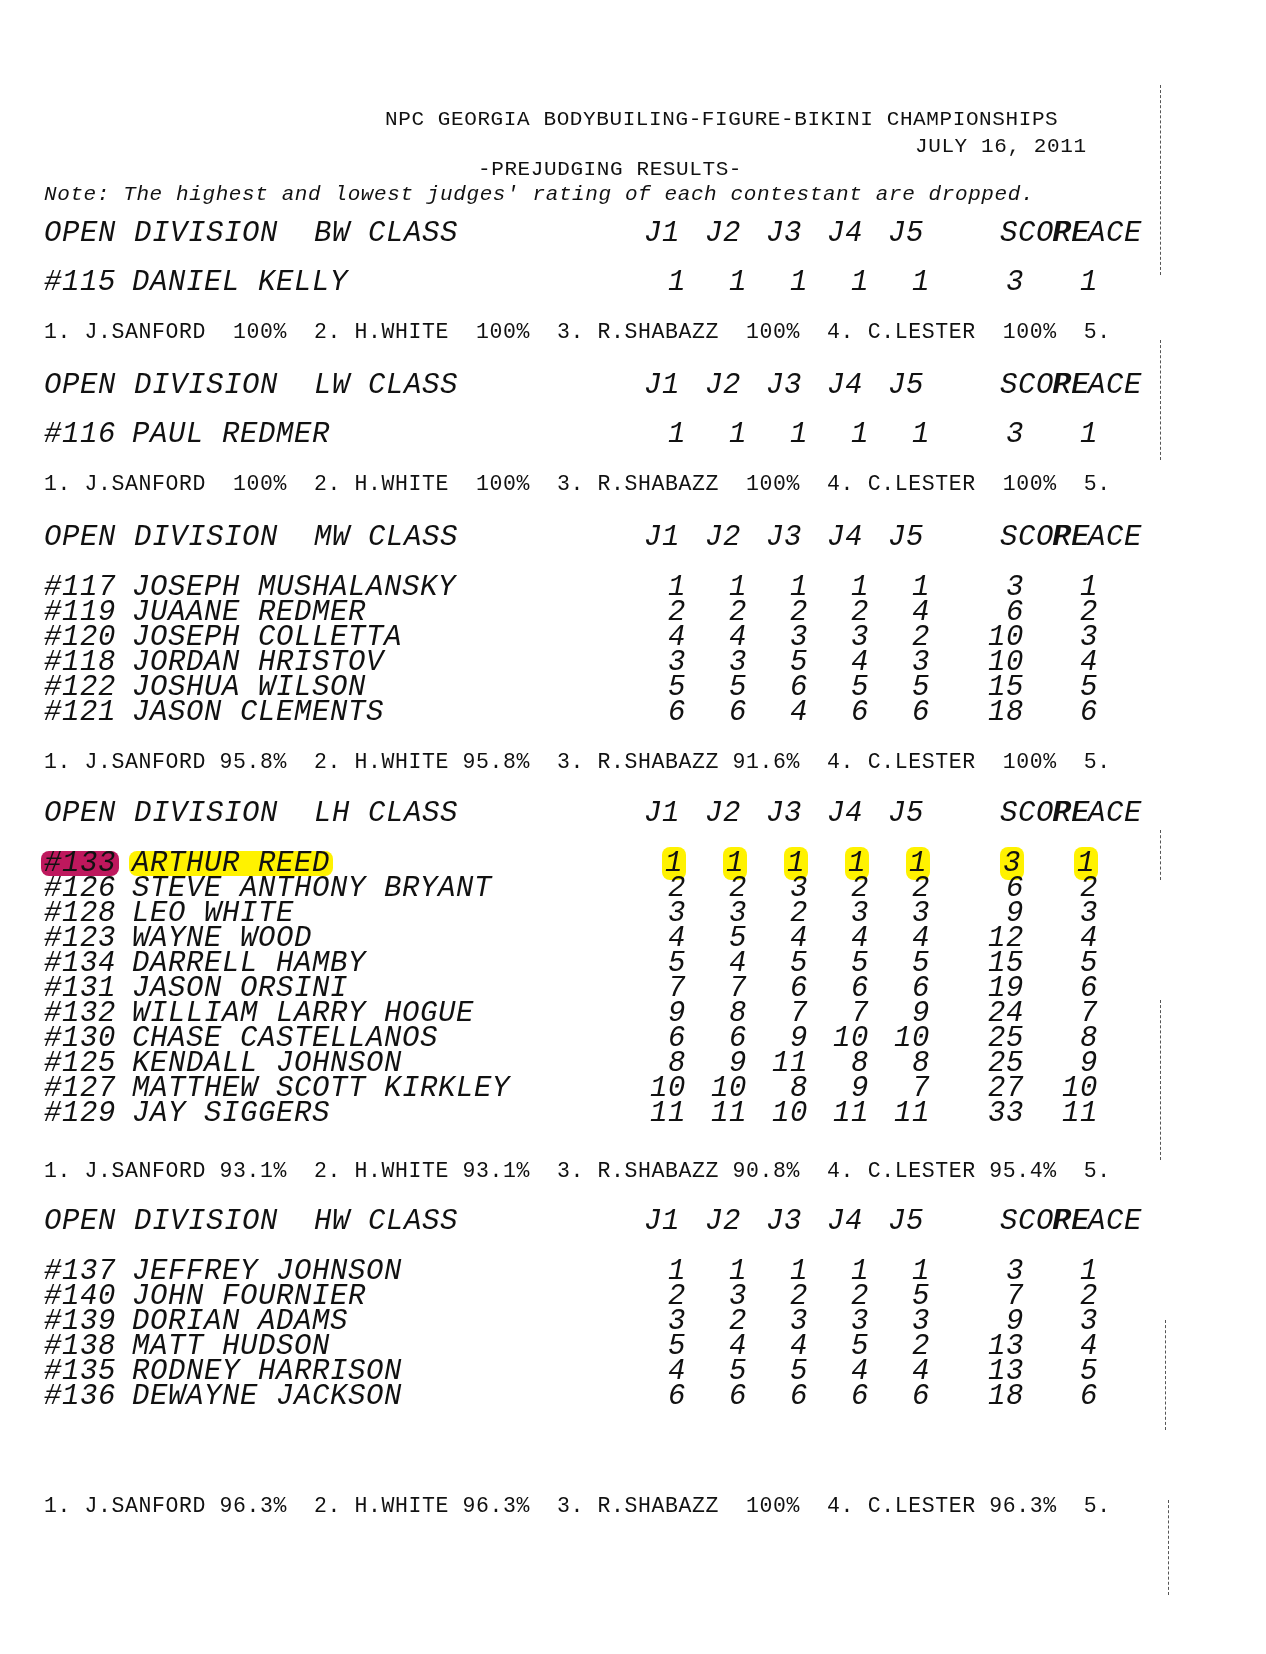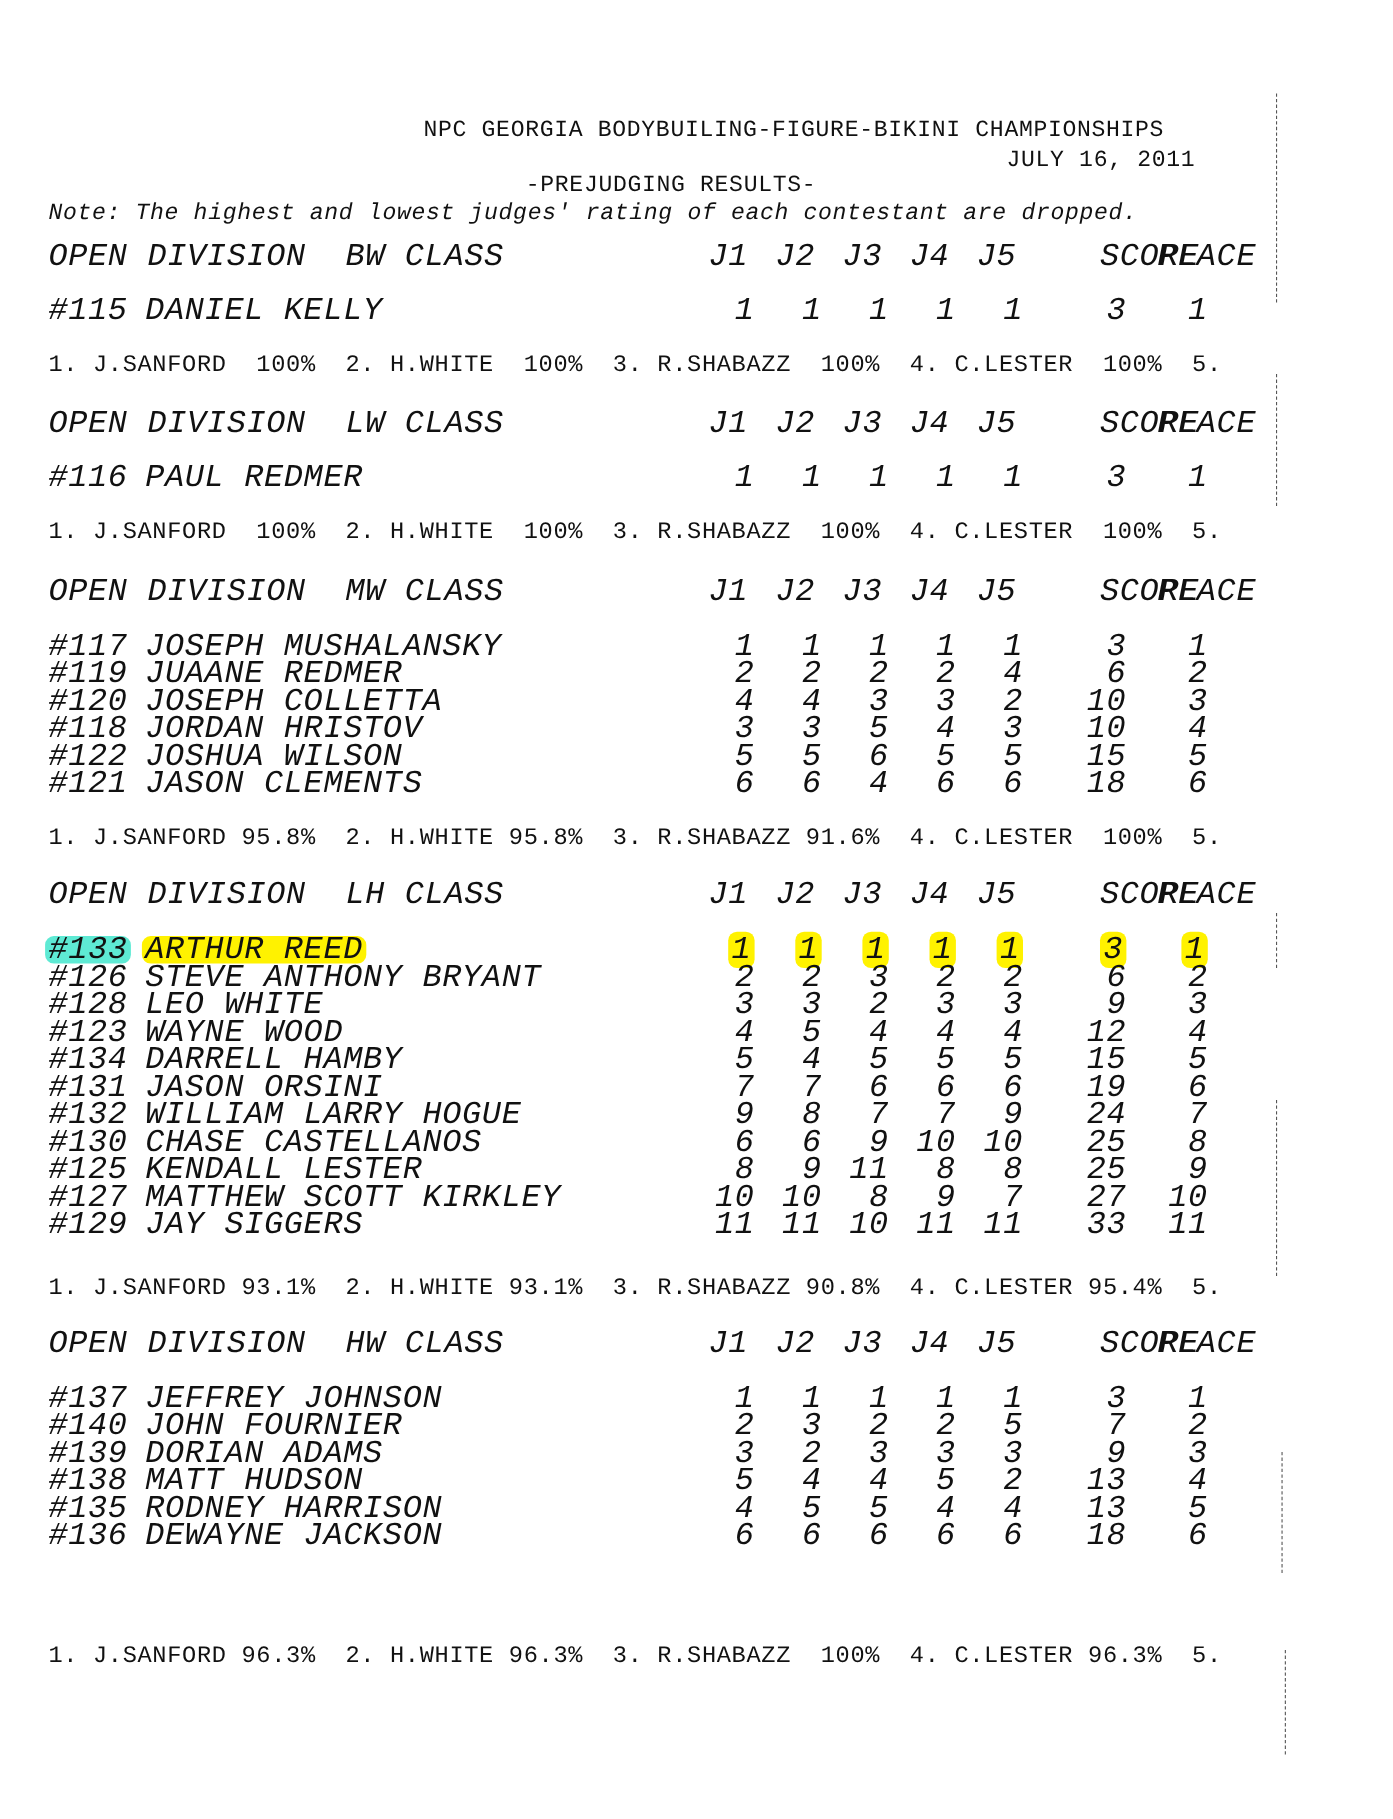--- a/index.html
+++ b/index.html
@@ -156,21 +156,21 @@
       <span class="cell c-bib">OPEN DIVISION  LH CLASS</span>
       <span class="cell h-j1">J1</span>
       <span class="cell h-j2">J2</span>
       <span class="cell h-j3">J3</span>
       <span class="cell h-j4">J4</span>
       <span class="cell h-j5">J5</span>
       <span class="cell h-score">SCORE</span>
       <span class="cell h-place">PLACE</span>
     </div>
       <div class="row" style="top:851px">
-        <span class="cell c-bib hl" style="background: #5eead4;">#133</span>
+        <span class="cell c-bib hl" style="background: #be185d;">#133</span>
         <span class="cell c-name hl" style="background: rgb(255, 242, 0);">ARTHUR REED</span>
         <span class="cell num c-j1"><span class=" hl" style="background: rgb(255, 242, 0);">1</span></span>
         <span class="cell num c-j2"><span class=" hl" style="background: rgb(255, 242, 0);">1</span></span>
         <span class="cell num c-j3"><span class=" hl" style="background: rgb(255, 242, 0);">1</span></span>
         <span class="cell num c-j4"><span class=" hl" style="background: rgb(255, 242, 0);">1</span></span>
         <span class="cell num c-j5"><span class=" hl" style="background: rgb(255, 242, 0);">1</span></span>
         <span class="cell num c-score"><span class=" hl" style="background: rgb(255, 242, 0);">3</span></span>
         <span class="cell num c-place"><span class=" hl" style="background: rgb(255, 242, 0);">1</span></span>
       </div>
       <div class="row" style="top:876px">
@@ -245,21 +245,21 @@
         <span class="cell num c-j1"><span class="">6</span></span>
         <span class="cell num c-j2"><span class="">6</span></span>
         <span class="cell num c-j3"><span class="">9</span></span>
         <span class="cell num c-j4"><span class="">10</span></span>
         <span class="cell num c-j5"><span class="">10</span></span>
         <span class="cell num c-score"><span class="">25</span></span>
         <span class="cell num c-place"><span class="">8</span></span>
       </div>
       <div class="row" style="top:1051px">
         <span class="cell c-bib">#125</span>
-        <span class="cell c-name">KENDALL LESTER</span>
+        <span class="cell c-name">KENDALL JOHNSON</span>
         <span class="cell num c-j1"><span class="">8</span></span>
         <span class="cell num c-j2"><span class="">9</span></span>
         <span class="cell num c-j3"><span class="">11</span></span>
         <span class="cell num c-j4"><span class="">8</span></span>
         <span class="cell num c-j5"><span class="">8</span></span>
         <span class="cell num c-score"><span class="">25</span></span>
         <span class="cell num c-place"><span class="">9</span></span>
       </div>
       <div class="row" style="top:1076px">
         <span class="cell c-bib">#127</span>

